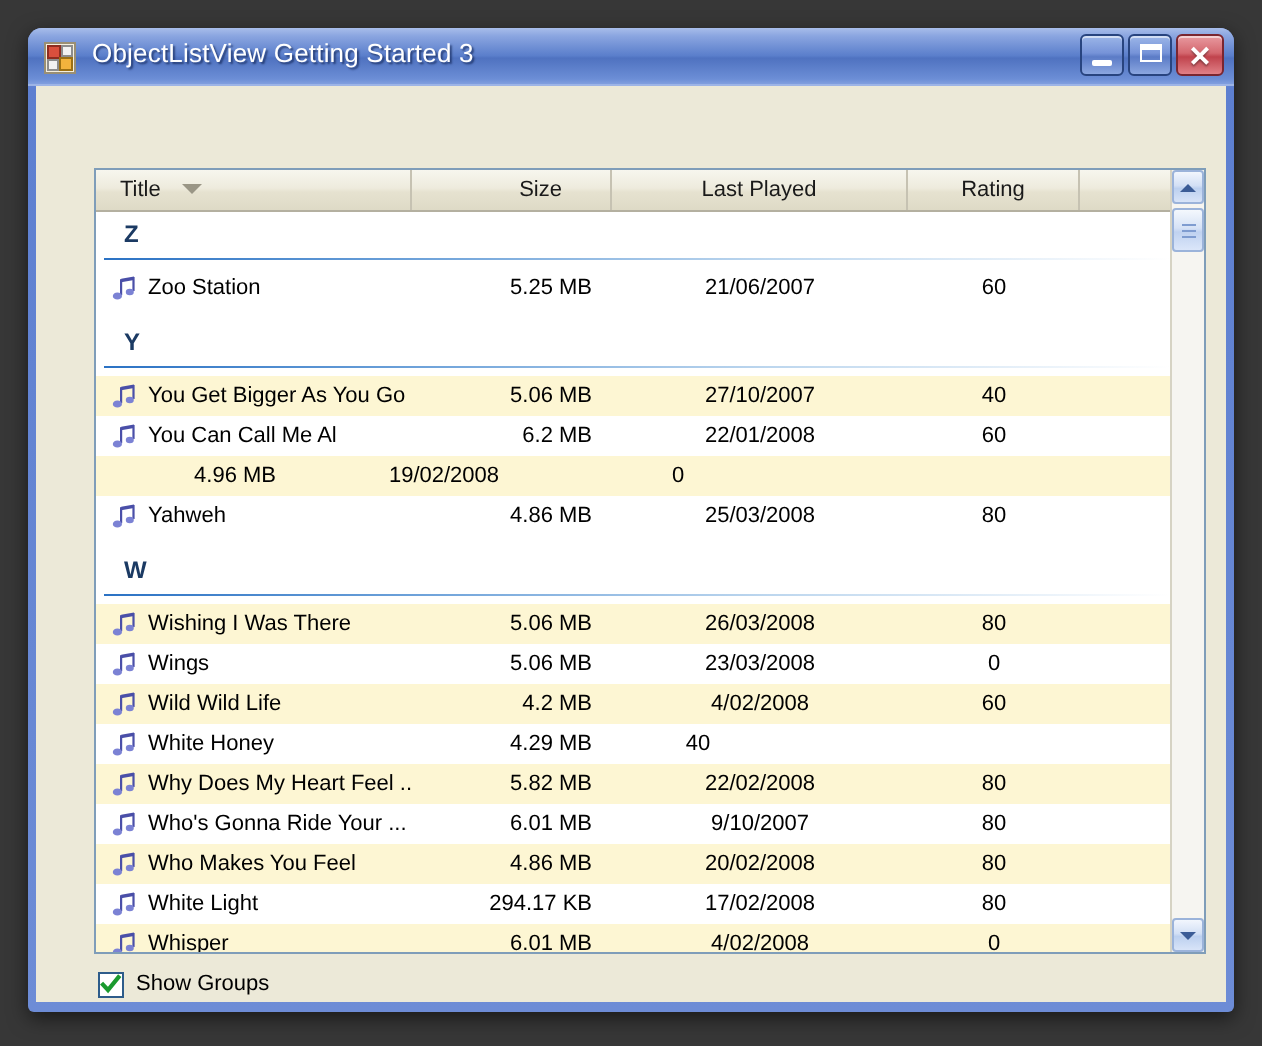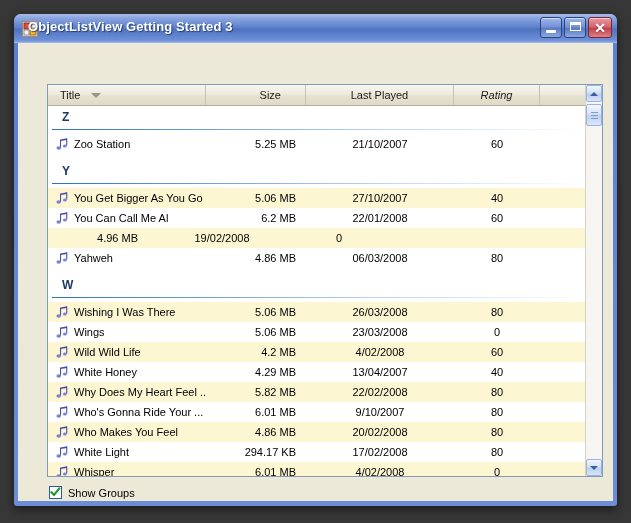--- a/index.html
+++ b/index.html
@@ -56,24 +56,24 @@
   }
   .app-icon {
     position: absolute;
     left: 8px;
     top: 7px;
     width: 16px;
     height: 16px;
   }
   .title-text {
     position: absolute;
-    left: 14px;
+    left: 32px;
     top: 5px;
     font-size: 13px;
-    font-weight: bold;
+    font-weight: normal;
     color: #ffffff;
     text-shadow: 1px 1px 1px rgba(20,40,90,0.75);
     letter-spacing: 0.1px;
     white-space: nowrap;
   }
 
   
   .win-btns {
     position: absolute;
     right: 5px;
@@ -166,21 +166,21 @@
     color: #1a1a1a;
     box-sizing: border-box;
     border-right: 1px solid #c6c2b2;
     white-space: nowrap;
     overflow: hidden;
   }
   .hcell .hlabel { display: inline-block; }
   .hcell.col-title { width: 158px; padding-left: 12px; text-align: left; }
   .hcell.col-size  { width: 100px; padding-right: 24px; text-align: right; }
   .hcell.col-last  { width: 148px; text-align: center; }
-  .hcell.col-rating{ width: 86px; text-align: center; font-style: italic; }
+  .hcell.col-rating{ width: 86px; text-align: center; }
   .hcell.col-pad   { flex: 1; border-right: none; }
   .sort-arrow {
     display: inline-block;
     width: 0; height: 0;
     margin-left: 8px;
     vertical-align: middle;
     border-left: 5px solid transparent;
     border-right: 5px solid transparent;
     border-top: 5px solid #9a9686;
     position: relative;
@@ -323,21 +323,20 @@
     bottom: 17px;
     background: #f6f5f1;
   }
 
   
   .chkrow {
     position: absolute;
     left: 31px;
     top: 443px;
     display: flex;
-    align-items: center;
     gap: 6px;
   }
   .chkbox {
     width: 13px;
     height: 13px;
     background: #ffffff;
     border: 1px solid #2e5c8a;
     box-sizing: border-box;
     position: relative;
     flex: 0 0 13px;
@@ -410,21 +409,21 @@
                 <svg class="note-icon" viewBox="0 0 13 13">
                   <path d="M4.6 1.4 L11 0.3 L11 2.0 L4.6 3.1 Z" fill="#4a4fa8"></path>
                   <rect x="4.0" y="1.6" width="1.1" height="8.0" fill="#4a4fa8"></rect>
                   <rect x="10.2" y="0.5" width="1.1" height="7.0" fill="#4a4fa8"></rect>
                   <ellipse cx="2.7" cy="10.0" rx="2.3" ry="1.8" fill="#7b82d4"></ellipse>
                   <ellipse cx="8.9" cy="8.0" rx="2.0" ry="1.6" fill="#7b82d4"></ellipse>
                 </svg>
                 <span>Zoo Station</span>
               </div>
               <div class="cell c-size">5.25 MB</div>
-              <div class="cell c-last">21/10/2007</div>
+              <div class="cell c-last">21/06/2007</div>
               <div class="cell c-rating">60</div>
             </div>
             <div class="group-spacer"></div>
           </div>
           <div class="group">
             <div class="group-header">
               <span class="group-title">Y</span>
               <div class="group-rule"></div>
             </div>
             <div class="row alt">
@@ -467,21 +466,21 @@
                 <svg class="note-icon" viewBox="0 0 13 13">
                   <path d="M4.6 1.4 L11 0.3 L11 2.0 L4.6 3.1 Z" fill="#4a4fa8"></path>
                   <rect x="4.0" y="1.6" width="1.1" height="8.0" fill="#4a4fa8"></rect>
                   <rect x="10.2" y="0.5" width="1.1" height="7.0" fill="#4a4fa8"></rect>
                   <ellipse cx="2.7" cy="10.0" rx="2.3" ry="1.8" fill="#7b82d4"></ellipse>
                   <ellipse cx="8.9" cy="8.0" rx="2.0" ry="1.6" fill="#7b82d4"></ellipse>
                 </svg>
                 <span>Yahweh</span>
               </div>
               <div class="cell c-size">4.86 MB</div>
-              <div class="cell c-last">06/03/2008</div>
+              <div class="cell c-last">25/03/2008</div>
               <div class="cell c-rating">80</div>
             </div>
             <div class="group-spacer"></div>
           </div>
           <div class="group">
             <div class="group-header">
               <span class="group-title">W</span>
               <div class="group-rule"></div>
             </div>
             <div class="row alt">
@@ -534,21 +533,20 @@
                 <svg class="note-icon" viewBox="0 0 13 13">
                   <path d="M4.6 1.4 L11 0.3 L11 2.0 L4.6 3.1 Z" fill="#4a4fa8"></path>
                   <rect x="4.0" y="1.6" width="1.1" height="8.0" fill="#4a4fa8"></rect>
                   <rect x="10.2" y="0.5" width="1.1" height="7.0" fill="#4a4fa8"></rect>
                   <ellipse cx="2.7" cy="10.0" rx="2.3" ry="1.8" fill="#7b82d4"></ellipse>
                   <ellipse cx="8.9" cy="8.0" rx="2.0" ry="1.6" fill="#7b82d4"></ellipse>
                 </svg>
                 <span>White Honey</span>
               </div>
               <div class="cell c-size">4.29 MB</div>
-              <div class="cell c-last">13/04/2007</div>
               <div class="cell c-rating">40</div>
             </div>
             <div class="row alt">
               <div class="cell c-title">
                 <svg class="note-icon" viewBox="0 0 13 13">
                   <path d="M4.6 1.4 L11 0.3 L11 2.0 L4.6 3.1 Z" fill="#4a4fa8"></path>
                   <rect x="4.0" y="1.6" width="1.1" height="8.0" fill="#4a4fa8"></rect>
                   <rect x="10.2" y="0.5" width="1.1" height="7.0" fill="#4a4fa8"></rect>
                   <ellipse cx="2.7" cy="10.0" rx="2.3" ry="1.8" fill="#7b82d4"></ellipse>
                   <ellipse cx="8.9" cy="8.0" rx="2.0" ry="1.6" fill="#7b82d4"></ellipse>

